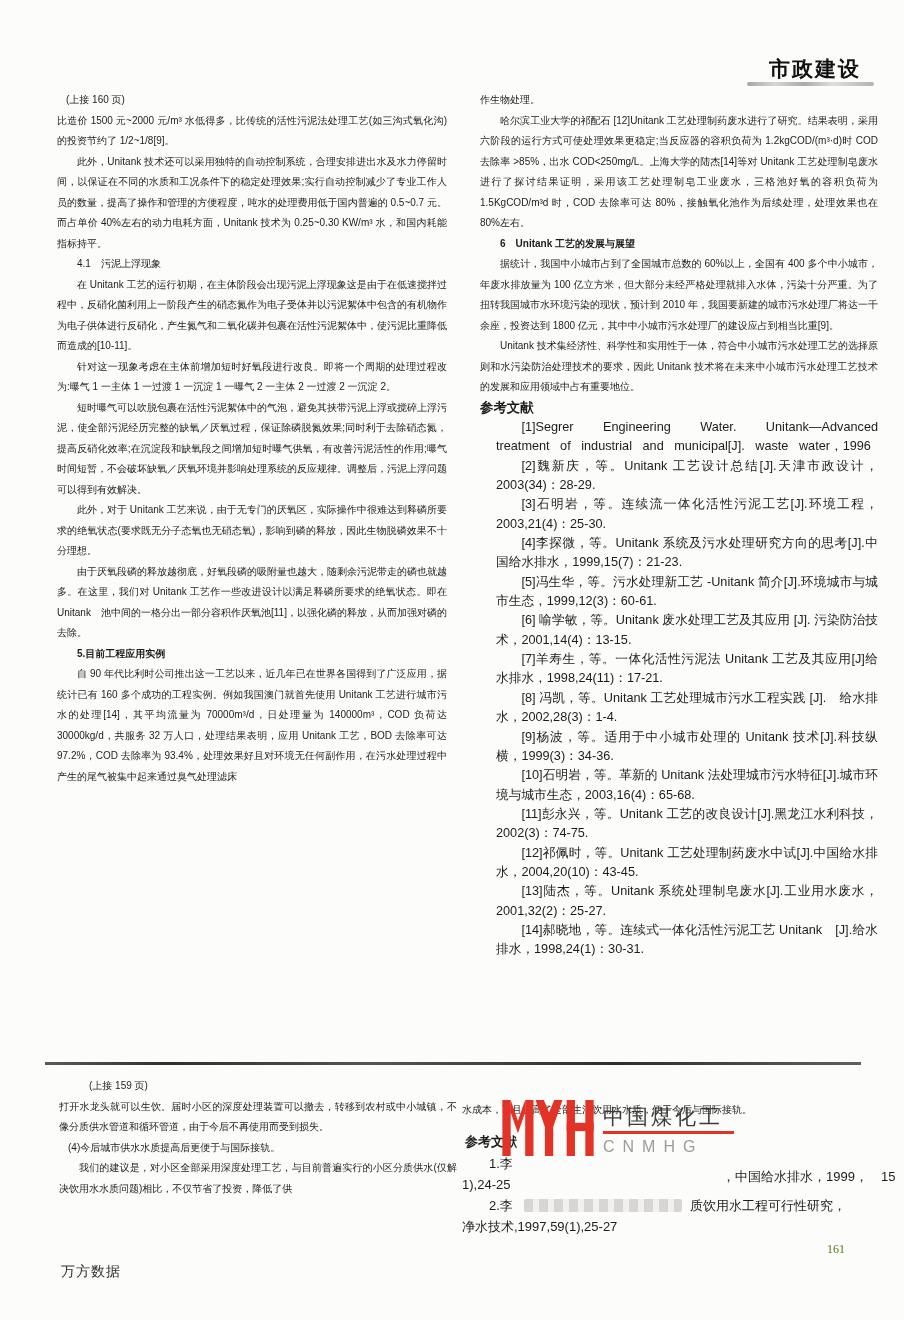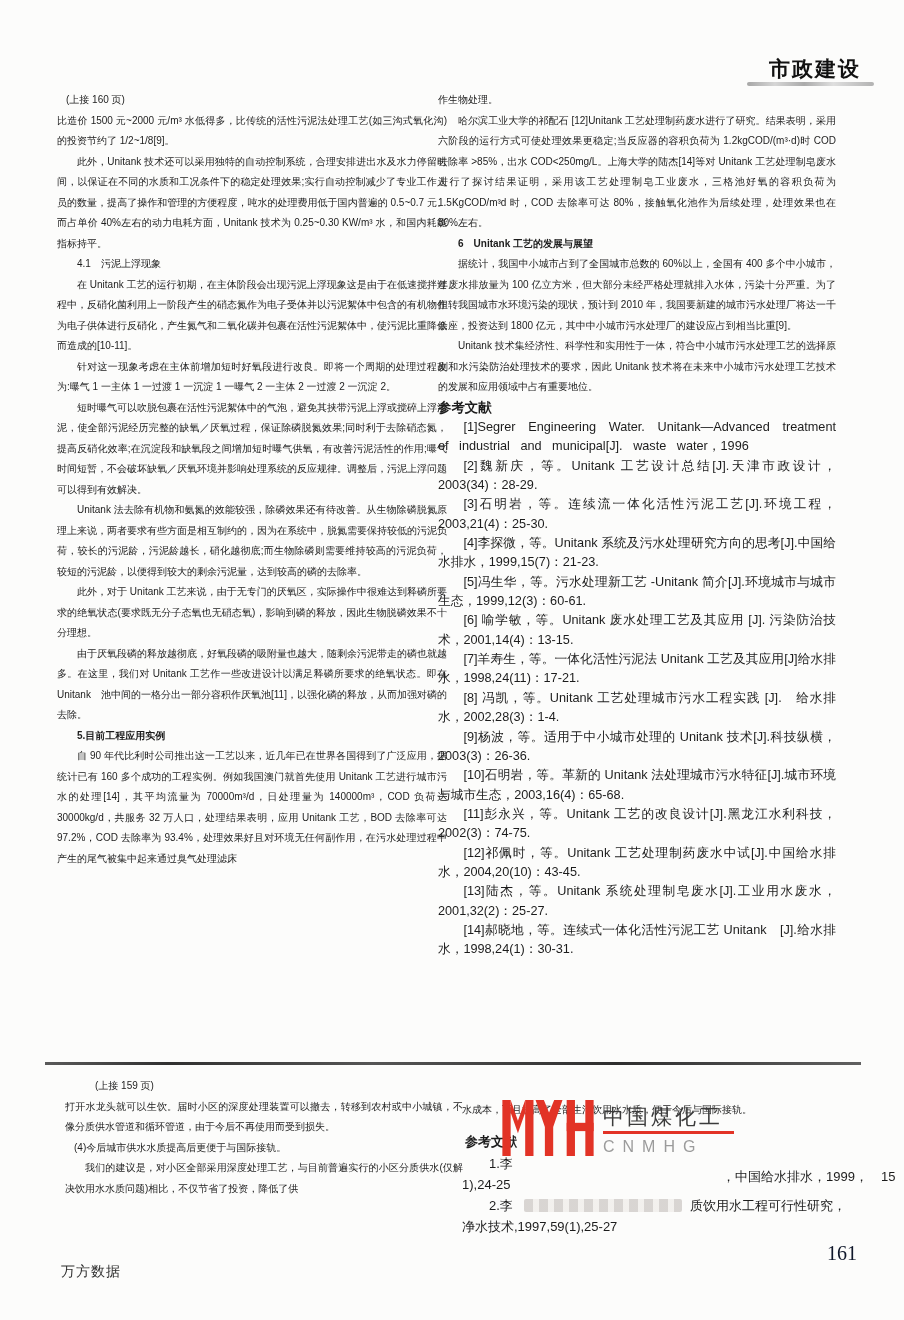--- a/index.html
+++ b/index.html
@@ -8,68 +8,67 @@
     background:#fcfcfb;overflow:hidden;
     font-family:"Liberation Sans",sans-serif;color:#1c1c1c;
   }
   
   .sec-label{position:absolute;left:769px;top:55px;font-size:21px;font-weight:bold;color:#111;letter-spacing:2px;}
   .sec-underline{position:absolute;left:747px;top:82px;width:127px;height:4px;opacity:.75;border-radius:2px;
     background:linear-gradient(90deg,#8a8a8a 0%,#c9c9c9 22%,#8f8f8f 45%,#d5d5d5 68%,#9a9a9a 100%);}
   
   .col{position:absolute;text-align:justify;}
   .main-left{left:57px;top:90px;width:390px;}
-  .main-right{left:438px;top:90px;width:398px;}
+  .main-right{left:480px;top:90px;width:398px;}
   p{margin:0;text-indent:2em;}
   .body{font-size:10px;line-height:20.5px;}
   .no-indent{text-indent:0;}
   .indent-sm{text-indent:9px;}
   .indent-lg{text-indent:30px;}
   .heading{font-weight:bold;}
   .refs-title{font-size:13.4px;line-height:20.5px;font-weight:bold;text-indent:0;}
-  .refs p{font-size:12.7px;line-height:19.35px;text-indent:2em;}
+  .refs p{font-size:12.7px;line-height:19.35px;text-indent:2em;margin-left:16px;}
   .ref-latin{word-spacing:7px;}
   
   .divider{position:absolute;left:45px;top:1062px;width:816px;height:3px;
     background:linear-gradient(90deg,#5a5a5a,#303030 15%,#555 40%,#2e2e2e 70%,#606060);}
   
-  .bottom-left{left:65px;top:1076px;width:398px;}
+  .bottom-left{left:59px;top:1076px;width:398px;}
   .bottom-right{left:462px;top:1100px;width:398px;height:165px;}
   .frag{position:absolute;font-size:13px;line-height:18px;white-space:nowrap;text-indent:0;}
   .frag.bold{font-weight:bold;}
   .smudge{position:absolute;left:62px;top:99px;width:158px;height:13px;opacity:.5;border-radius:2px;
     background:repeating-linear-gradient(90deg,#b5aeaa 0 9px,#e9e5e1 9px 15px);}
   
   .watermark{position:absolute;left:502px;top:1100px;display:flex;align-items:flex-start;gap:9px;}
   .wm-logo svg{display:block;}
   .wm-text{padding-top:5px;}
   .wm-cn{font-size:21px;color:#3b3b3b;letter-spacing:3px;line-height:24px;font-weight:500;}
   .wm-rule{width:131px;height:3px;background:#e23326;margin-top:2px;}
   .wm-en{font-size:16px;color:#9b9b9b;letter-spacing:8px;margin-top:4px;line-height:18px;}
   
-  .page-number{position:absolute;left:827px;top:1242px;font-family:"Liberation Serif",serif;font-size:20px;color:#0f172a;text-align:center;}
+  .page-number{position:absolute;left:827px;top:1242px;font-family:"Liberation Serif",serif;font-size:12px;color:#4d7c0f;text-align:center;}
   .wanfang{position:absolute;left:61px;top:1263px;font-size:14px;color:#2e2e2e;letter-spacing:1px;}
 </style>
 </head>
 <body>
 
 <div class="page">
 
   <div class="sec-label">市政建设</div>
   <div class="sec-underline"></div>
 
   <div class="col main-left">
     <p class="body indent-sm">(上接 160 页)</p>
     <p class="body no-indent">比造价 1500 元~2000 元/m³ 水低得多，比传统的活性污泥法处理工艺(如三沟式氧化沟)的投资节约了 1/2~1/8[9]。</p>
     <p class="body">此外，Unitank 技术还可以采用独特的自动控制系统，合理安排进出水及水力停留时间，以保证在不同的水质和工况条件下的稳定处理效果;实行自动控制减少了专业工作人员的数量，提高了操作和管理的方便程度，吨水的处理费用低于国内普遍的 0.5~0.7 元。而占单价 40%左右的动力电耗方面，Unitank 技术为 0.25~0.30 KW/m³ 水，和国内耗能指标持平。</p>
     <p class="body">4.1　污泥上浮现象</p>
     <p class="body">在 Unitank 工艺的运行初期，在主体阶段会出现污泥上浮现象这是由于在低速搅拌过程中，反硝化菌利用上一阶段产生的硝态氮作为电子受体并以污泥絮体中包含的有机物作为电子供体进行反硝化，产生氮气和二氧化碳并包裹在活性污泥絮体中，使污泥比重降低而造成的[10-11]。</p>
     <p class="body">针对这一现象考虑在主体前增加短时好氧段进行改良。即将一个周期的处理过程改为:曝气 1 一主体 1 一过渡 1 一沉淀 1 一曝气 2 一主体 2 一过渡 2 一沉淀 2。</p>
     <p class="body">短时曝气可以吹脱包裹在活性污泥絮体中的气泡，避免其挟带污泥上浮或搅碎上浮污泥，使全部污泥经历完整的缺氧／厌氧过程，保证除磷脱氮效果;同时利于去除硝态氮，提高反硝化效率;在沉淀段和缺氧段之间增加短时曝气供氧，有改善污泥活性的作用;曝气时间短暂，不会破坏缺氧／厌氧环境并影响处理系统的反应规律。调整后，污泥上浮问题可以得到有效解决。</p>
-    <p class="body">Unitank 法去除有机物和氨氮的效能较强，除磷效果还有待改善。从生物除磷脱氮原理上来说，两者要求有些方面是相互制约的，因为在系统中，脱氮需要保持较低的污泥负荷，较长的污泥龄，污泥龄越长，硝化越彻底;而生物除磷则需要维持较高的污泥负荷，较短的污泥龄，以便得到较大的剩余污泥量，达到较高的磷的去除率。</p>
     <p class="body">此外，对于 Unitank 工艺来说，由于无专门的厌氧区，实际操作中很难达到释磷所要求的绝氧状态(要求既无分子态氧也无硝态氧)，影响到磷的释放，因此生物脱磷效果不十分理想。</p>
     <p class="body">由于厌氧段磷的释放越彻底，好氧段磷的吸附量也越大，随剩余污泥带走的磷也就越多。在这里，我们对 Unitank 工艺作一些改进设计以满足释磷所要求的绝氧状态。即在 Unitank　池中间的一格分出一部分容积作厌氧池[11]，以强化磷的释放，从而加强对磷的去除。</p>
     <p class="body heading">5.目前工程应用实例</p>
     <p class="body">自 90 年代比利时公司推出这一工艺以来，近几年已在世界各国得到了广泛应用，据统计已有 160 多个成功的工程实例。例如我国澳门就首先使用 Unitank 工艺进行城市污水的处理[14]，其平均流量为 70000m³/d，日处理量为 140000m³，COD 负荷达 30000kg/d，共服务 32 万人口，处理结果表明，应用 Unitank 工艺，BOD 去除率可达 97.2%，COD 去除率为 93.4%，处理效果好且对环境无任何副作用，在污水处理过程中产生的尾气被集中起来通过臭气处理滤床</p>
   </div>
 
   <div class="col main-right">
     <p class="body no-indent">作生物处理。</p>
     <p class="body">哈尔滨工业大学的祁配石 [12]Unitank 工艺处理制药废水进行了研究。结果表明，采用六阶段的运行方式可使处理效果更稳定;当反应器的容积负荷为 1.2kgCOD/(m³·d)时 COD 去除率 &gt;85%，出水 COD&lt;250mg/L。上海大学的陆杰[14]等对 Unitank 工艺处理制皂废水进行了探讨结果证明，采用该工艺处理制皂工业废水，三格池好氧的容积负荷为 1.5KgCOD/m³d 时，COD 去除率可达 80%，接触氧化池作为后续处理，处理效果也在 80%左右。</p>
     <p class="body heading">6　Unitank 工艺的发展与展望</p>
@@ -78,21 +77,21 @@
     <p class="refs-title">参考文献</p>
     <div class="refs">
       <p class="ref-latin">[1]Segrer Engineering Water. Unitank—Advanced treatment of industrial and municipal[J]. waste water，1996</p>
       <p>[2]魏新庆，等。Unitank 工艺设计总结[J].天津市政设计，2003(34)：28-29.</p>
       <p>[3]石明岩，等。连续流一体化活性污泥工艺[J].环境工程，2003,21(4)：25-30.</p>
       <p>[4]李探微，等。Unitank 系统及污水处理研究方向的思考[J].中国给水排水，1999,15(7)：21-23.</p>
       <p>[5]冯生华，等。污水处理新工艺 -Unitank 简介[J].环境城市与城市生态，1999,12(3)：60-61.</p>
       <p>[6] 喻学敏，等。Unitank 废水处理工艺及其应用 [J]. 污染防治技术，2001,14(4)：13-15.</p>
       <p>[7]羊寿生，等。一体化活性污泥法 Unitank 工艺及其应用[J]给水排水，1998,24(11)：17-21.</p>
       <p>[8] 冯凯，等。Unitank 工艺处理城市污水工程实践 [J].　给水排水，2002,28(3)：1-4.</p>
-      <p>[9]杨波，等。适用于中小城市处理的 Unitank 技术[J].科技纵横，2003(3)：26-36.</p>
+      <p>[9]杨波，等。适用于中小城市处理的 Unitank 技术[J].科技纵横，1999(3)：34-36.</p>
       <p>[10]石明岩，等。革新的 Unitank 法处理城市污水特征[J].城市环境与城市生态，2003,16(4)：65-68.</p>
       <p>[11]彭永兴，等。Unitank 工艺的改良设计[J].黑龙江水利科技，2002(3)：74-75.</p>
       <p>[12]祁佩时，等。Unitank 工艺处理制药废水中试[J].中国给水排水，2004,20(10)：43-45.</p>
       <p>[13]陆杰，等。Unitank 系统处理制皂废水[J].工业用水废水，2001,32(2)：25-27.</p>
       <p>[14]郝晓地，等。连续式一体化活性污泥工艺 Unitank　[J].给水排水，1998,24(1)：30-31.</p>
     </div>
   </div>
 
   <div class="divider"></div>
 

